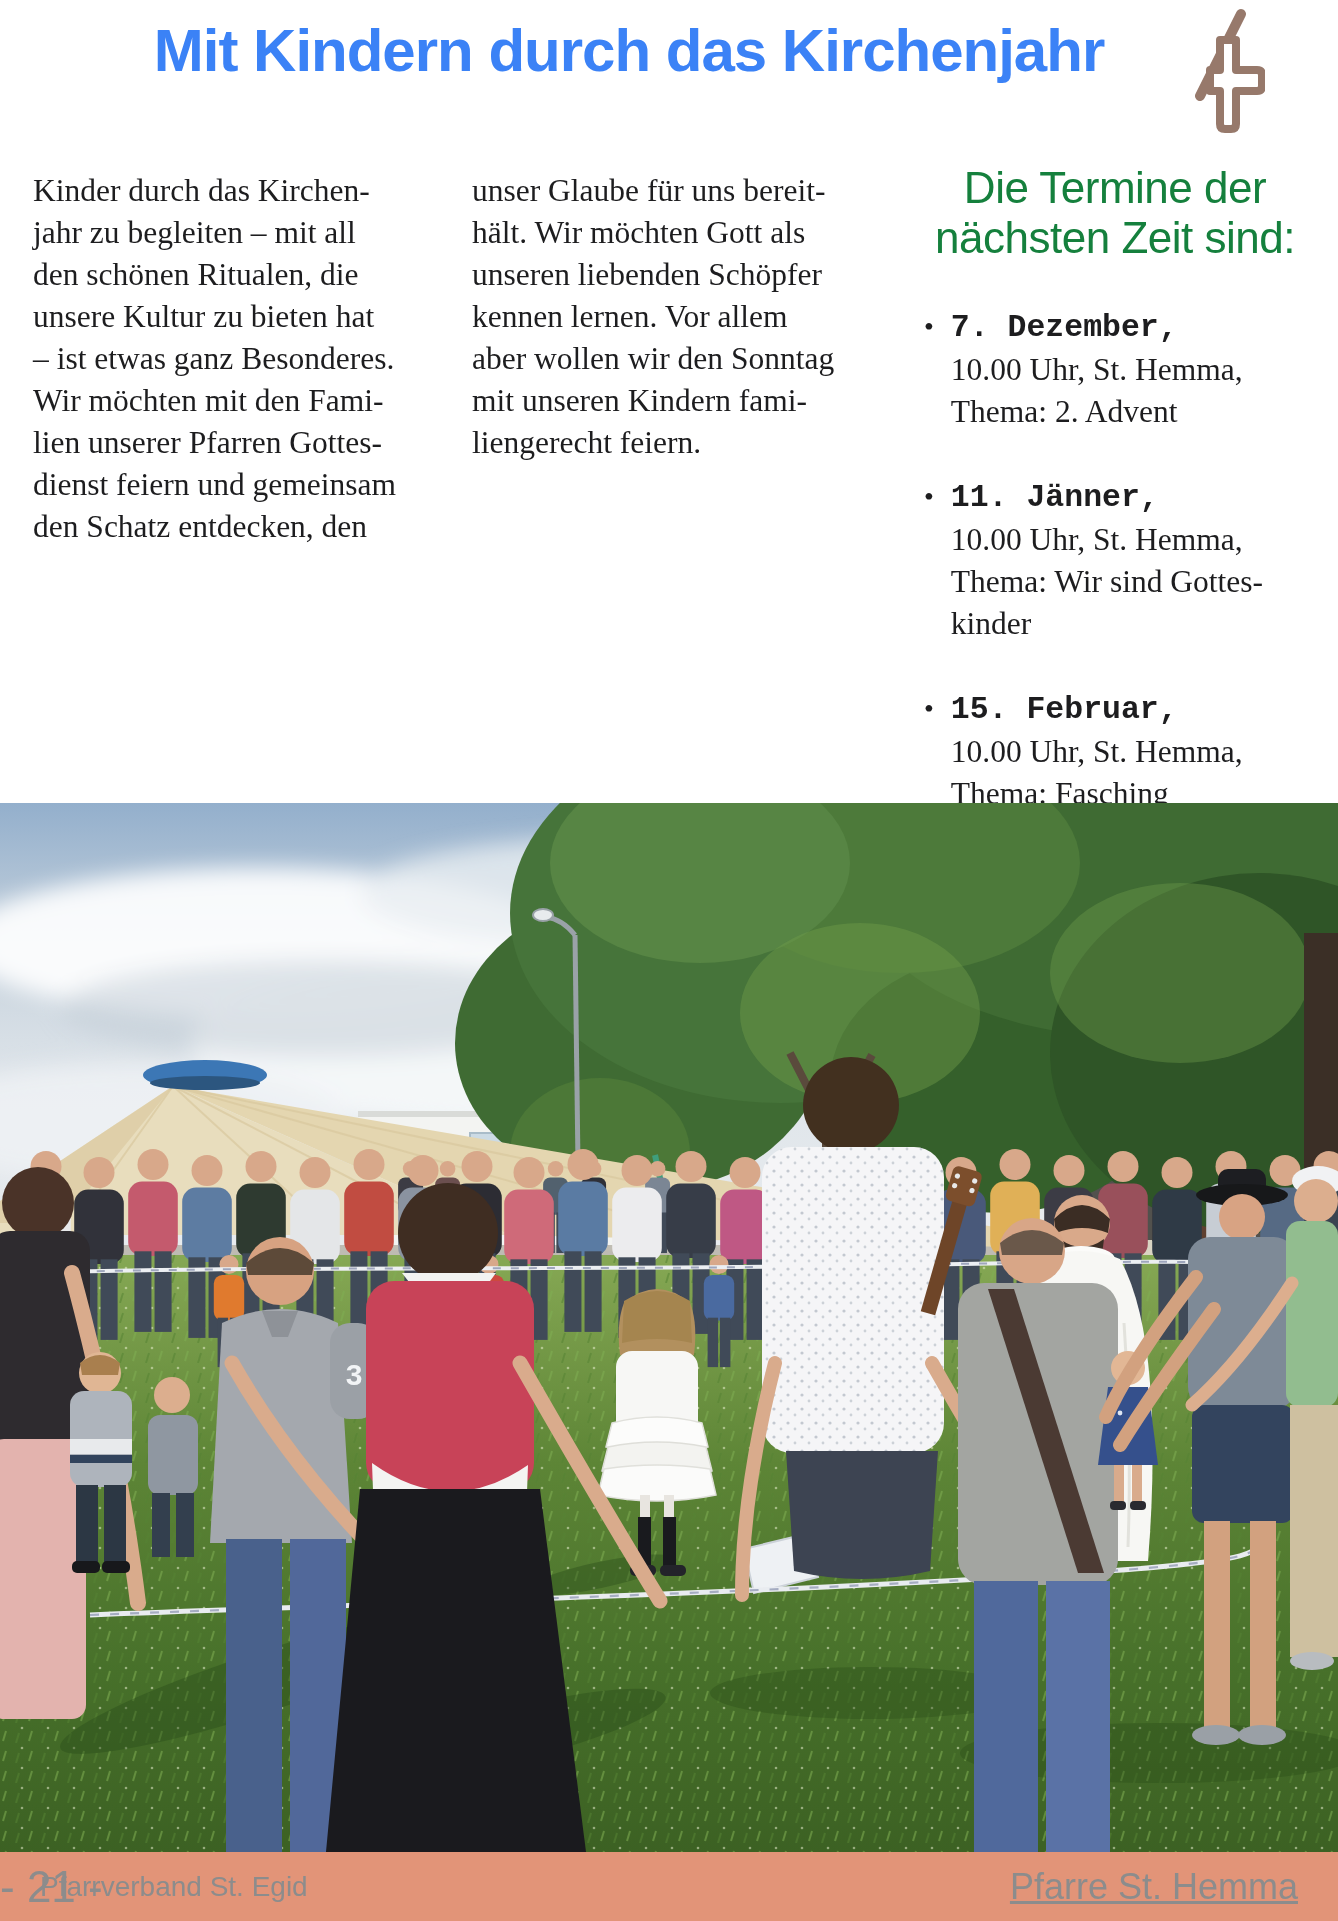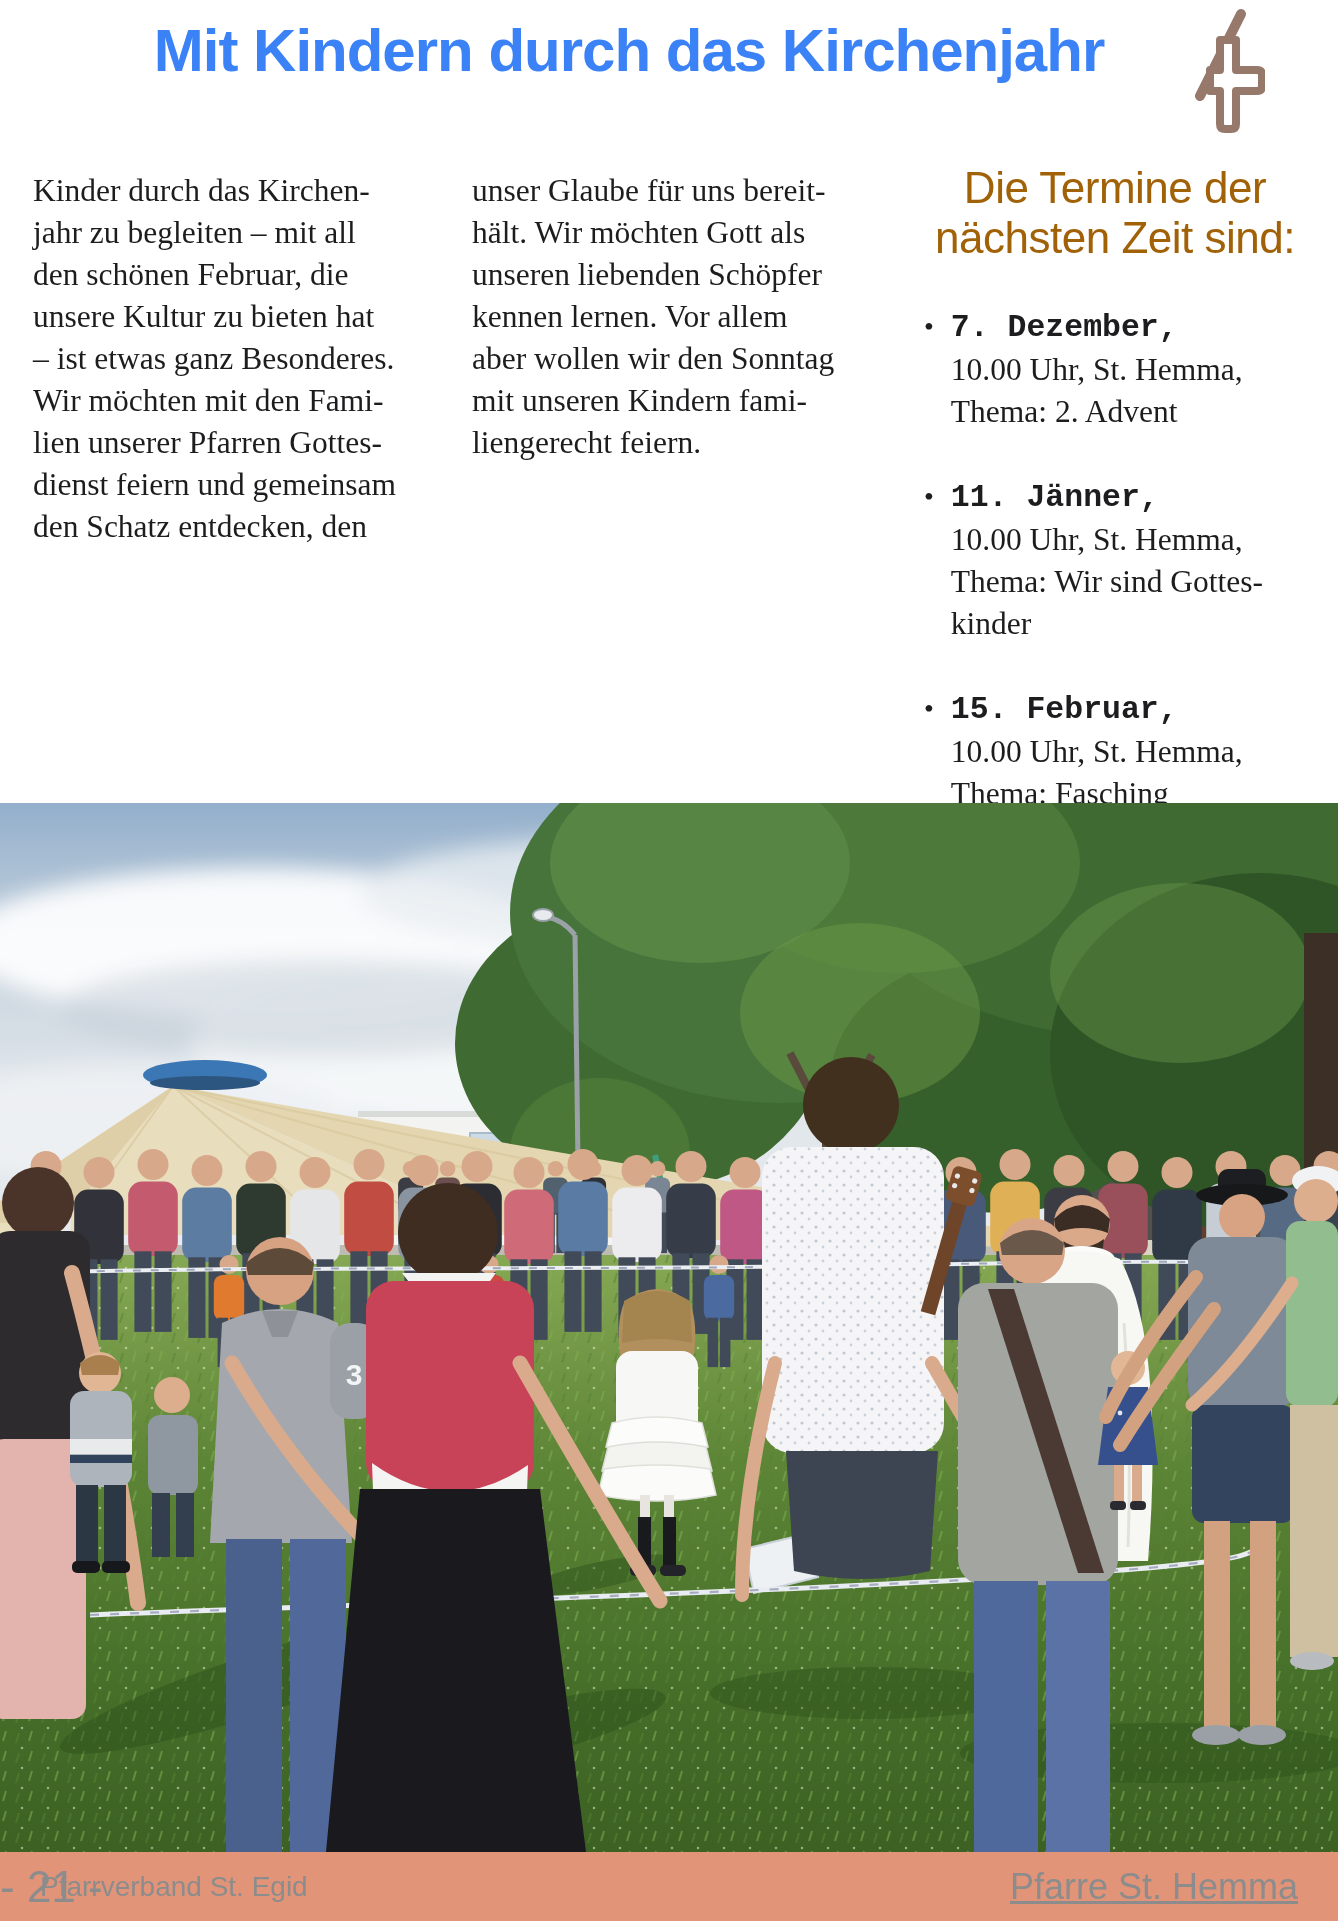--- a/index.html
+++ b/index.html
@@ -6,21 +6,21 @@
   .page{position:relative;width:1338px;height:1921px;background:#fff;overflow:hidden;
         font-family:"Liberation Sans",sans-serif;}
   .title{position:absolute;left:0;right:80px;top:16px;text-align:center;font-weight:bold;
          font-size:60px;letter-spacing:-1px;color:#3b82f6;white-space:nowrap;}
   .cross4{position:absolute;left:1183px;top:8px;width:82px;height:128px;}
   .bodycol{position:absolute;font-family:"Liberation Serif",serif;font-size:31.5px;
            line-height:42px;color:#1d1d1f;white-space:pre-line;}
   .col1{left:33px;top:170px;width:432px;}
   .col2{left:472px;top:170px;width:422px;}
   .termine{position:absolute;left:900px;top:163px;width:430px;}
-  .termine-h{font-size:44px;line-height:50px;color:#a16207;text-align:center;
+  .termine-h{font-size:44px;line-height:50px;color:#15803d;text-align:center;
              white-space:pre-line;letter-spacing:-0.5px;}
   .events{margin:42px 0 0 24px;padding:0;list-style:none;}
   .event{display:flex;gap:17px;margin-bottom:42px;font-family:"Liberation Serif",serif;
          font-size:31.5px;line-height:42px;color:#1d1d1f;}
   .event .dot{font-size:28px;line-height:44px;}
   .event .date{font-weight:bold;font-family:Liberation Mono, monospace;}
   .event .details{white-space:pre-line;}
   .photo{position:absolute;left:0;top:803px;width:1338px;height:1049px;display:block;}
   .footer{position:absolute;left:0;top:1852px;width:1338px;height:69px;background:#e29478;
           color:#8c8c8c;}
@@ -36,21 +36,21 @@
 
   <div class="title">Mit Kindern durch das Kirchenjahr</div>
 
   <svg class="cross4" viewBox="0 0 82 128">
     <path d="M 58 6 L 17 88" stroke="#97796b" stroke-width="10" stroke-linecap="round" fill="none"></path>
     <path d="M 37 32 L 53 32 L 53 62 L 74 62 Q 79 62 79 67 L 79 78 Q 79 83 74 83 L 53 83 L 53 116 Q 53 121 48 121 L 42 121 Q 37 121 37 116 L 37 83 L 27 83 L 27 62 L 37 62 Z" fill="#ffffff" stroke="#97796b" stroke-width="8" stroke-linejoin="round"></path>
   </svg>
 
   <div class="bodycol col1">Kinder durch das Kirchen-
 jahr zu begleiten – mit all
-den schönen Februar, die
+den schönen Ritualen, die
 unsere Kultur zu bieten hat
 – ist etwas ganz Besonderes.
 Wir möchten mit den Fami-
 lien unserer Pfarren Gottes-
 dienst feiern und gemeinsam
 den Schatz entdecken, den</div>
   <div class="bodycol col2">unser Glaube für uns bereit-
 hält. Wir möchten Gott als
 unseren liebenden Schöpfer
 kennen lernen. Vor allem

